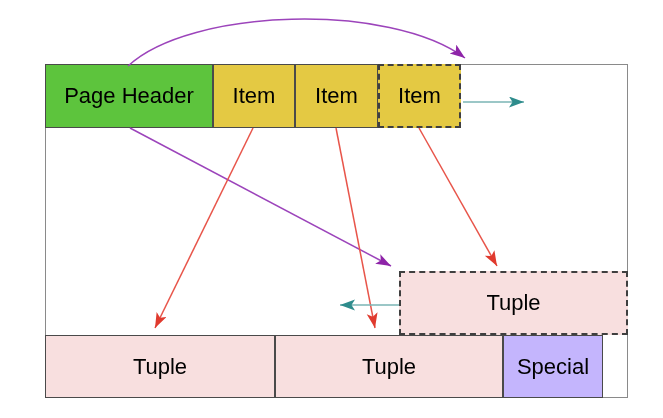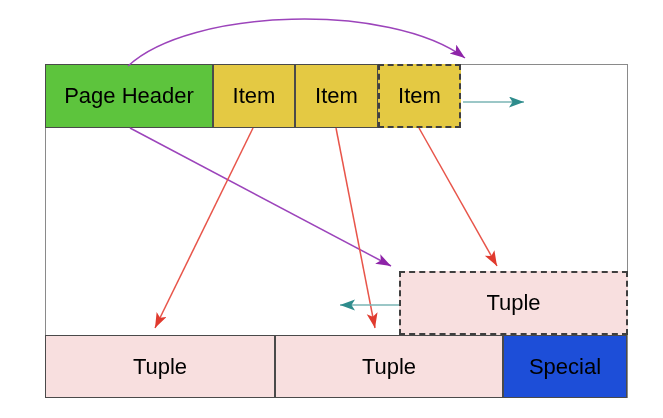--- a/index.html
+++ b/index.html
@@ -25,21 +25,21 @@
   }
   #page-header-box{left:45px;top:64px;width:168px;height:64px;background:#5dc43d;z-index:2;}
   #item-box-1{left:213px;top:64px;width:82px;height:64px;background:#e4c943;z-index:2;}
   #item-box-2{left:295px;top:64px;width:83px;height:64px;background:#e4c943;z-index:2;}
   #item-box-3{left:378px;top:64px;width:83px;height:64px;background:#e4c943;z-index:3;
               border:2px dashed #3f3f3f;}
   #free-tuple-box{left:399px;top:271px;width:229px;height:64px;background:#f8dfdf;z-index:3;
               border:2px dashed #3f3f3f;}
   #tuple-box-1{left:45px;top:335px;width:230px;height:63px;background:#f8dfdf;z-index:2;}
   #tuple-box-2{left:275px;top:335px;width:228px;height:63px;background:#f8dfdf;z-index:2;}
-  #special-box{left:503px;top:335px;width:124px;height:63px;background:#1d4ed8;z-index:2;}
+  #special-box{left:503px;top:335px;width:100px;height:63px;background:#c4b5fd;z-index:2;}
   #arrow-layer{
     position:absolute;left:0;top:0;width:663px;height:418px;
     z-index:5;pointer-events:none;
   }
   #arrow-layer path.link{fill:none;stroke-width:1.5px;}
 </style>
 </head>
 <body>
 
 <div id="canvas">

